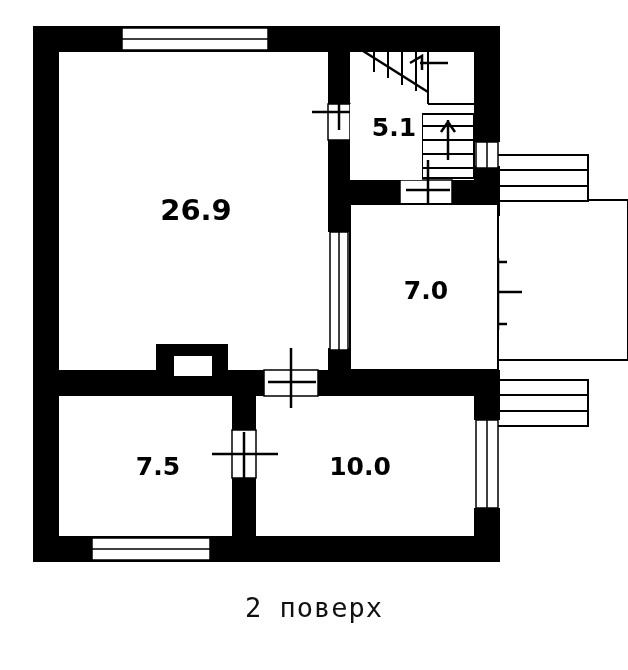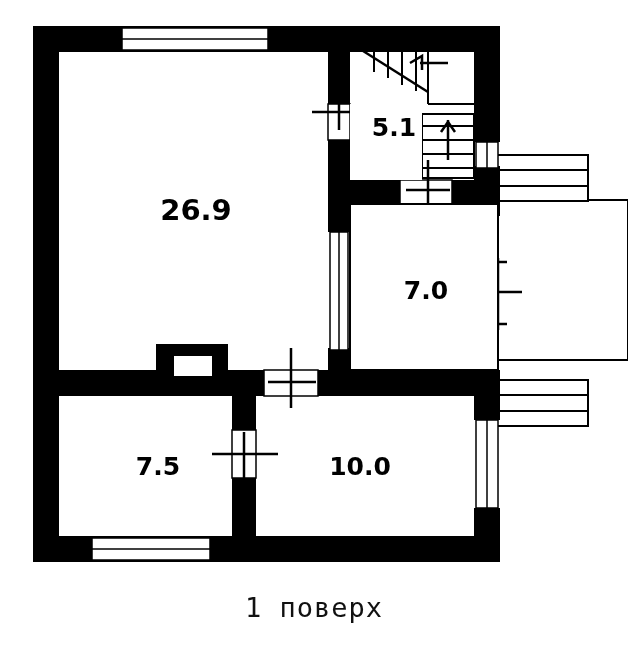--- a/index.html
+++ b/index.html
@@ -206,15 +206,15 @@
     <text class="area-label" font-size="25" x="394" y="129">5.1</text>
 
     <text class="area-label" font-size="25" x="426" y="292">7.0</text>
 
     <text class="area-label" font-size="25" x="158" y="468">7.5</text>
 
     <text class="area-label" font-size="25" x="360" y="468">10.0</text>
 
   </svg>
 
-  <div class="caption">1 поверх</div>
+  <div class="caption">2 поверх</div>
 
 </div>
 
 </body></html>

